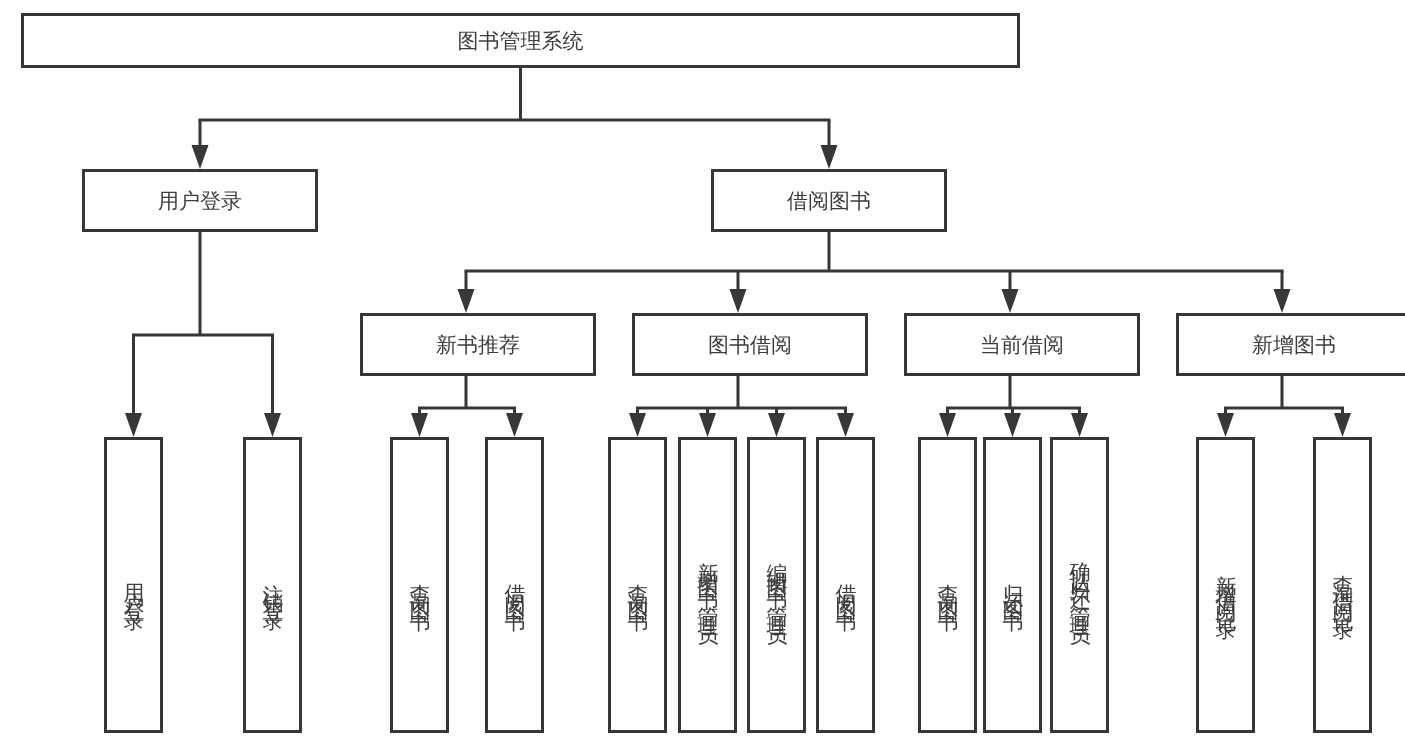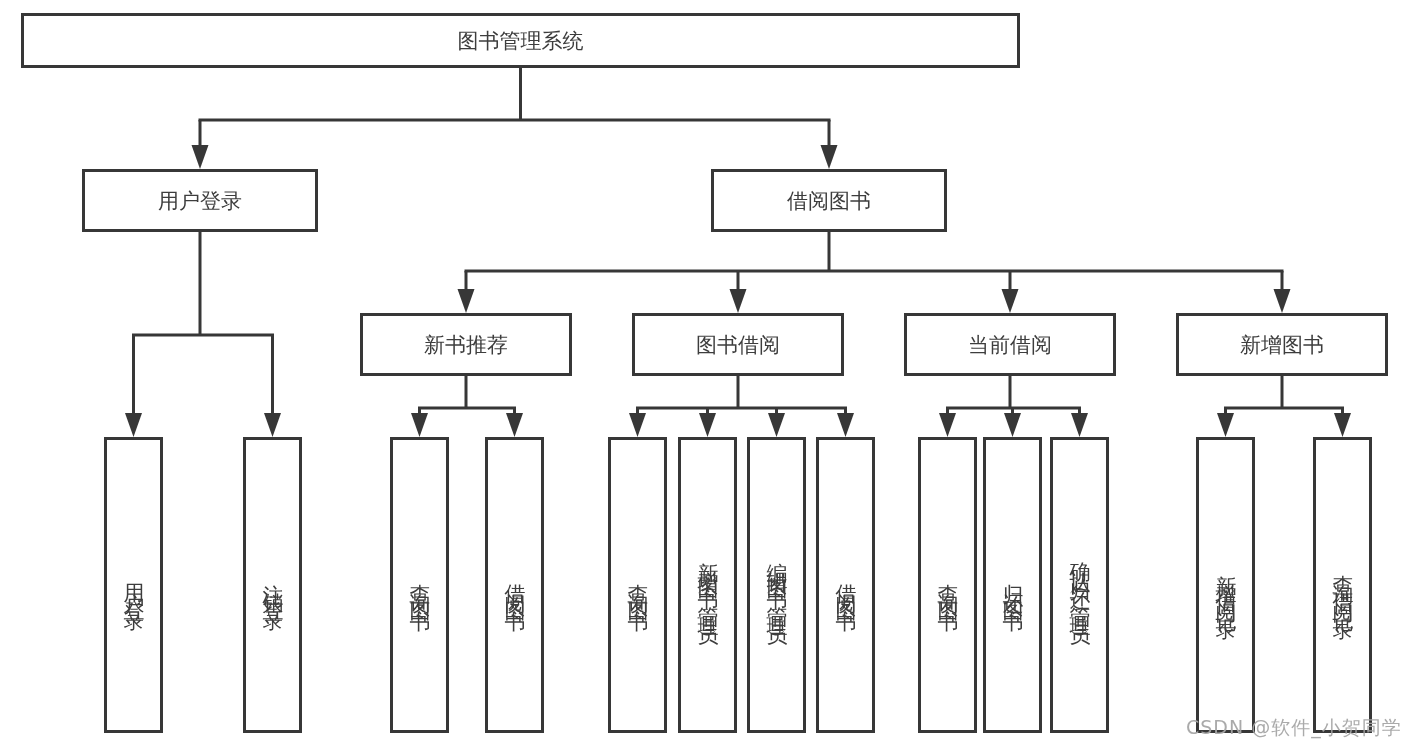--- a/index.html
+++ b/index.html
@@ -25,21 +25,21 @@
     box-sizing:border-box;
     border:3px solid var(--line);
     background:#fff;
     display:flex;align-items:center;justify-content:center;
     font-size:21px;color:var(--text);
     z-index:2;
     white-space:nowrap;
   }
   .node-root{left:21px;top:13px;width:999px;height:55px;}
   .node-l2{width:236px;height:63px;top:169px;}
-  .node-l3{width:212px;height:63px;top:313px;}
+  .node-l3{width:236px;height:63px;top:313px;}
   .leaf{
     position:absolute;
     box-sizing:border-box;
     top:437px;width:59px;height:296px;
     border:3px solid var(--line);
     background:#fff;
     display:flex;align-items:center;justify-content:center;
     z-index:2;
   }
   .leaf span{
@@ -176,15 +176,14 @@
   <div class="leaf" style="left:1050px;">
     <span>确认归还（管理员）</span>
   </div>
   <div class="leaf" style="left:1196px;">
     <span>新增借阅记录</span>
   </div>
   <div class="leaf" style="left:1313px;">
     <span>查询借阅记录</span>
   </div>
 
-  <div class="watermark">CSDN @软件_小贺同学</div>
 
 </div>
 
 </body></html>

